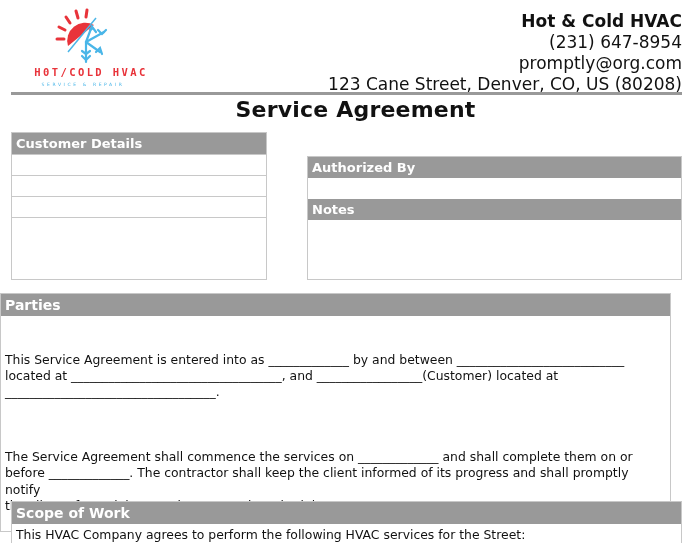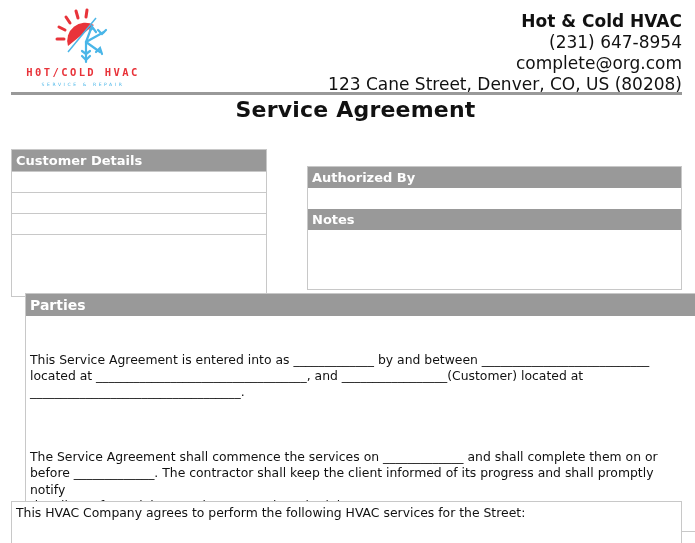--- a/index.html
+++ b/index.html
@@ -7,21 +7,21 @@
     width: 695px; height: 543px; overflow: hidden; position: relative;
     font-family: "DejaVu Sans", "Liberation Sans", sans-serif;
     color: #111;
   }
   .abs { position: absolute; }
 
   
   #logo { left: 18px; top: 8px; width: 130px; height: 80px; }
   #logo-mark { left: 36px; top: 0; width: 60px; height: 56px; }
   #logo-name {
-    left: 0; top: 58px; width: 130px; text-align: center;
+    left: 8px; top: 58px; width: 130px; text-align: center;
     font-family: "DejaVu Sans Mono", monospace; font-weight: bold;
     font-size: 10.5px; letter-spacing: 2.4px; color: #e8333a;
   }
   #logo-tag {
     left: 0; top: 74px; width: 130px; text-align: center;
     font-size: 4.5px; letter-spacing: 2.6px; color: #4ab6e8;
   }
 
   
   #company { right: 13px; top: 11px; text-align: right; font-size: 17px; line-height: 21px; }
@@ -36,31 +36,31 @@
   }
 
   .box { border: 1px solid #c8c8c8; background: #fff; box-sizing: border-box; }
   .hdr {
     background: #999999; color: #ffffff; font-weight: bold;
     font-size: 13px; height: 21px; line-height: 21px; padding-left: 4px;
     box-sizing: border-box;
   }
   .row { border-top: 1px solid #c8c8c8; box-sizing: border-box; }
 
-  #customer { left: 11px; top: 149px; width: 256px; height: 148px; }
+  #customer { left: 11px; top: 132px; width: 256px; height: 148px; }
   #customer .row1 { height: 21px; }
   #customer .row2 { height: 21px; }
   #customer .row3 { height: 21px; }
   #customer .row4 { height: 38px; }
 
-  #auth { left: 307px; top: 166px; width: 375px; height: 124px; }
+  #auth { left: 307px; top: 156px; width: 375px; height: 124px; }
   #auth .row-auth { height: 21px; }
   #auth .row-notes { height: 60px; }
 
-  #parties { left: 25px; top: 293px; width: 671px; height: 239px; }
+  #parties { left: 0; top: 293px; width: 671px; height: 239px; }
   #parties .hdr, #scope .hdr { font-size: 14px; height: 22px; line-height: 22px; }
   .body-text {
     font-size: 12.4px; line-height: 16.3px; padding: 3px 4px 0 4px;
     white-space: pre-wrap; color: #111;
   }
   .para { margin: 0 0 16px 0; }
 
   #scope { left: 11px; top: 501px; width: 671px; height: 60px; border-bottom: none; }
 </style>
 </head>
@@ -93,21 +93,21 @@
       <polyline points="36,22 39,20 42,24"></polyline>
     </g>
   </svg>
   <div id="logo-name" class="abs">H0T/COLD HVAC</div>
   <div id="logo-tag" class="abs">SERVICE &amp; REPAIR</div>
 </div>
 
 <div id="company" class="abs">
   <div class="name">Hot &amp; Cold HVAC</div>
   <div>(231) 647-8954</div>
-  <div>complete@org.com</div>
+  <div>promptly@org.com</div>
   <div>123 Cane Street, Denver, CO, US (80208)</div>
 </div>
 
 <div id="header-rule" class="abs"></div>
 
 <div id="title" class="abs">Service Agreement</div>
 
 <div id="customer" class="abs box">
   <div class="hdr">Customer Details</div>
   <div class="row row1"></div>
@@ -129,14 +129,15 @@
     <div class="para">This Service Agreement is entered into as _____________ by and between ___________________________
 located at __________________________________, and _________________(Customer) located at
 __________________________________.</div>
     <div class="para">The Service Agreement shall commence the services on _____________ and shall complete them on or
 before _____________. The contractor shall keep the client informed of its progress and shall promptly notify
 the client of any delays or changes to the schedule.</div>
   </div>
 </div>
 
 <div id="scope" class="abs box">
+  <div class="hdr">Scope of Work</div>
   <div class="body-text">This HVAC Company agrees to perform the following HVAC services for the Street:</div>
 </div>
 
 </body></html>

